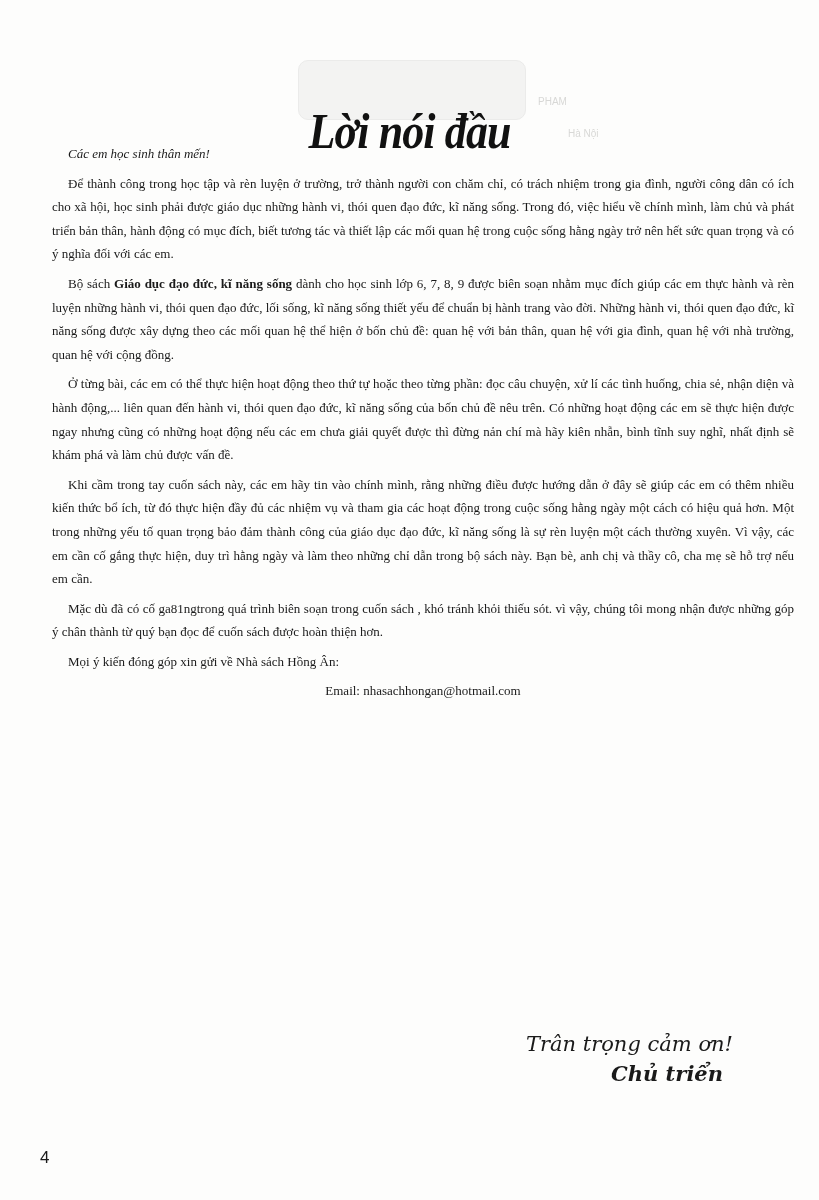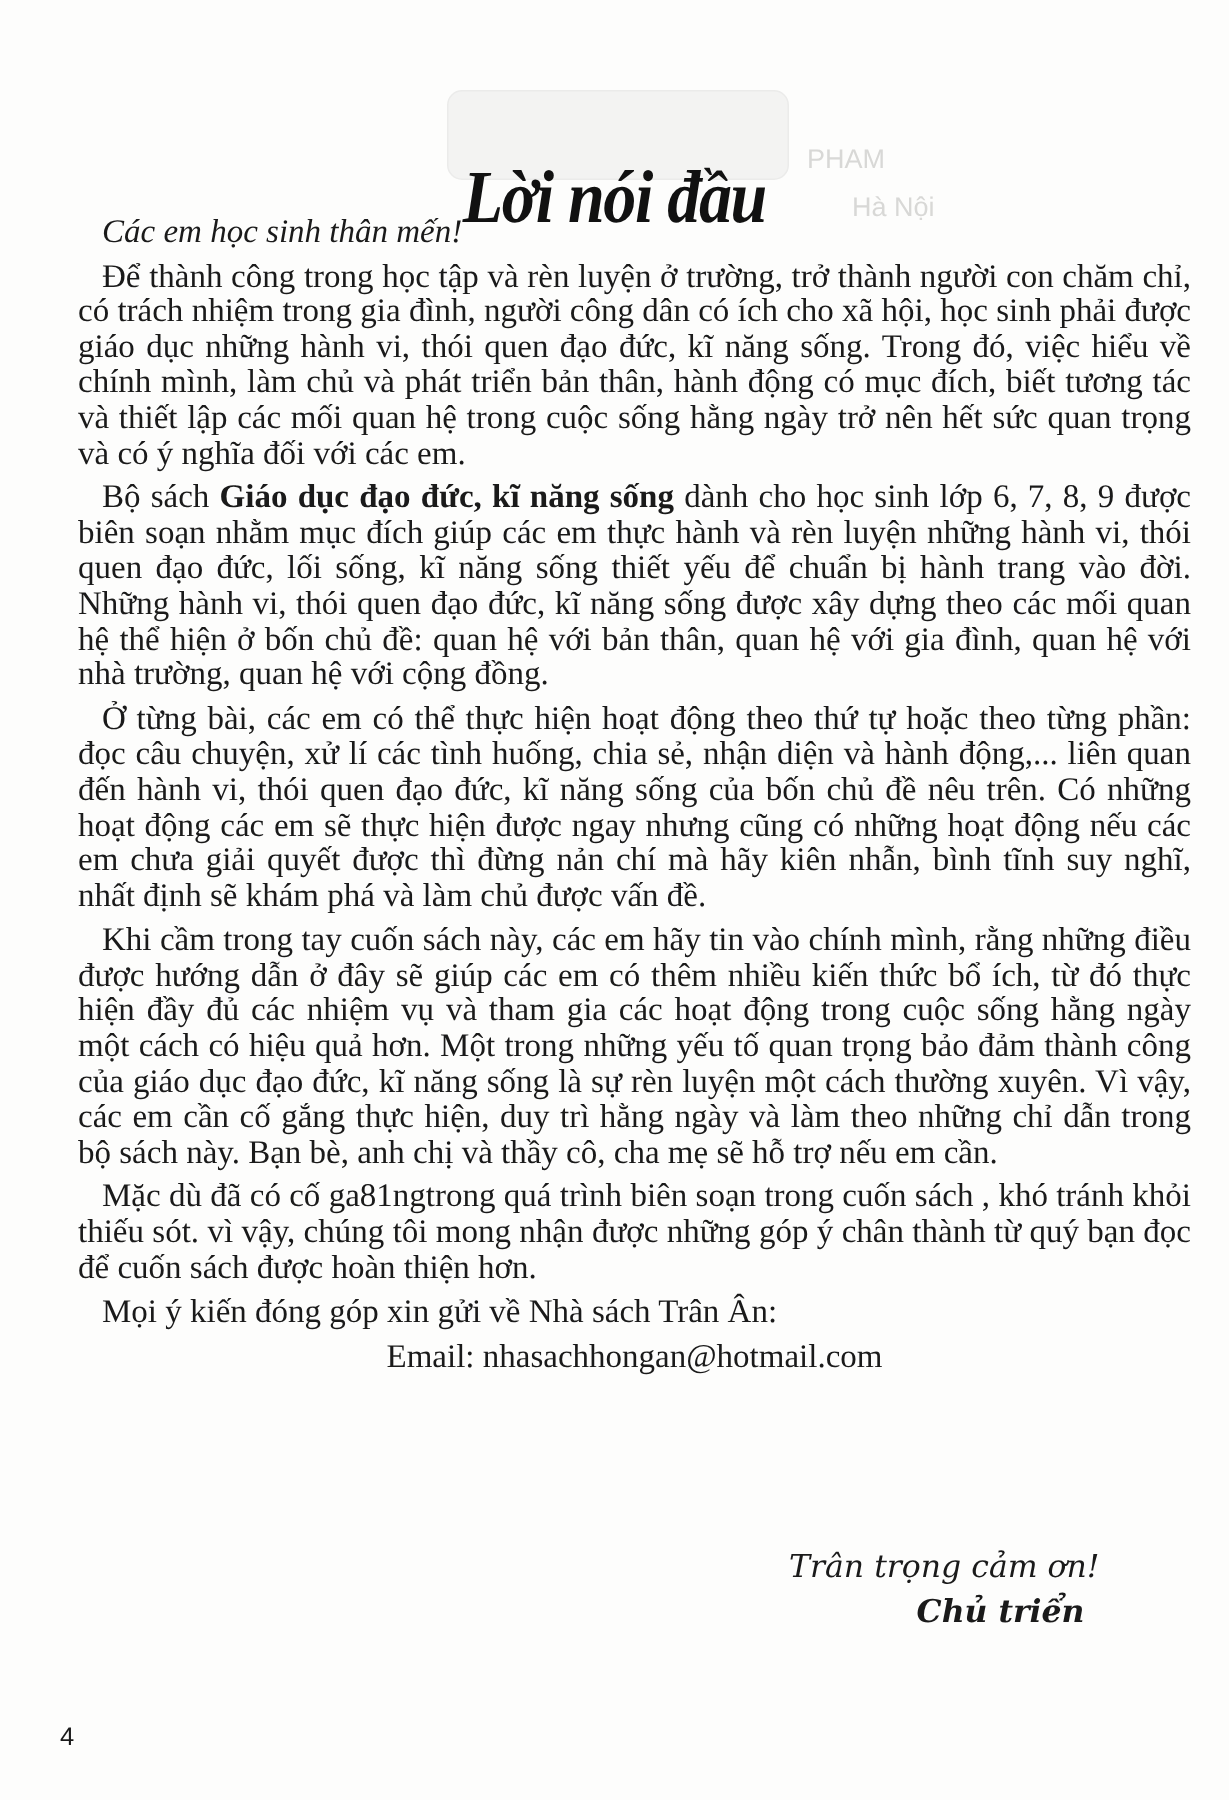--- a/index.html
+++ b/index.html
@@ -4,30 +4,30 @@
 <style>
   html, body { margin: 0; padding: 0; }
   body {
     width: 819px; height: 1200px; background: #fdfdfc; position: relative; overflow: hidden;
     font-family: "DejaVu Serif", "Liberation Serif", serif; color: #1a1a1a;
   }
   .ghost-box {
     position: absolute; left: 298px; top: 60px; width: 226px; height: 58px;
     border-radius: 10px; background: #f3f3f2; border: 1px solid #ebebea;
   }
-  .ghost-text { position: absolute; color: #d8d8d6; font-family: "Liberation Sans", sans-serif; font-size: 18px; }
+  .ghost-text { position: absolute; color: #d8d8d6; font-family: "Liberation Sans", sans-serif; font-size: 10px; }
   .title {
     position: absolute; left: 0; width: 819px; top: 68px; text-align: center;
     font-family: "Liberation Serif", serif; font-style: italic; font-weight: bold;
     font-size: 50px; letter-spacing: -1px; color: #111;
     transform: scaleX(0.88); transform-origin: 410px 0;
   }
   .content {
     position: absolute; left: 52px; top: 142px; width: 742px;
-    font-family: "Liberation Serif", serif; font-size: 22px; line-height: 23.6px;
+    font-family: "Liberation Serif", serif; font-size: 13px; line-height: 23.6px;
     text-align: justify;
   }
   .p { margin: 0 0 6px 0; text-indent: 16px; }
   .greeting { font-style: italic; }
   .p b { font-weight: bold; }
   .center { text-align: center; text-indent: 0; margin: 0 0 2px 0; }
   .contact { margin-top: 0; }
   .sign {
     position: absolute; right: 56px; top: 1030px; text-align: center; width: 260px;
     font-family: "DejaVu Serif", serif; font-size: 21px; line-height: 29px;
@@ -48,21 +48,21 @@
 
 <h1 class="title">Lời nói đầu</h1>
 
 <div class="content">
   <p class="p greeting">Các em học sinh thân mến!</p>
   <p class="p">Để thành công trong học tập và rèn luyện ở trường, trở thành người con chăm chỉ, có trách nhiệm trong gia đình, người công dân có ích cho xã hội, học sinh phải được giáo dục những hành vi, thói quen đạo đức, kĩ năng sống. Trong đó, việc hiểu về chính mình, làm chủ và phát triển bản thân, hành động có mục đích, biết tương tác và thiết lập các mối quan hệ trong cuộc sống hằng ngày trở nên hết sức quan trọng và có ý nghĩa đối với các em.</p>
   <p class="p"><span>Bộ sách </span><b>Giáo dục đạo đức, kĩ năng sống</b><span> dành cho học sinh lớp 6, 7, 8, 9 được biên soạn nhằm mục đích giúp các em thực hành và rèn luyện những hành vi, thói quen đạo đức, lối sống, kĩ năng sống thiết yếu để chuẩn bị hành trang vào đời. Những hành vi, thói quen đạo đức, kĩ năng sống được xây dựng theo các mối quan hệ thể hiện ở bốn chủ đề: quan hệ với bản thân, quan hệ với gia đình, quan hệ với nhà trường, quan hệ với cộng đồng.</span></p>
   <p class="p">Ở từng bài, các em có thể thực hiện hoạt động theo thứ tự hoặc theo từng phần: đọc câu chuyện, xử lí các tình huống, chia sẻ, nhận diện và hành động,... liên quan đến hành vi, thói quen đạo đức, kĩ năng sống của bốn chủ đề nêu trên. Có những hoạt động các em sẽ thực hiện được ngay nhưng cũng có những hoạt động nếu các em chưa giải quyết được thì đừng nản chí mà hãy kiên nhẫn, bình tĩnh suy nghĩ, nhất định sẽ khám phá và làm chủ được vấn đề.</p>
   <p class="p">Khi cầm trong tay cuốn sách này, các em hãy tin vào chính mình, rằng những điều được hướng dẫn ở đây sẽ giúp các em có thêm nhiều kiến thức bổ ích, từ đó thực hiện đầy đủ các nhiệm vụ và tham gia các hoạt động trong cuộc sống hằng ngày một cách có hiệu quả hơn. Một trong những yếu tố quan trọng bảo đảm thành công của giáo dục đạo đức, kĩ năng sống là sự rèn luyện một cách thường xuyên. Vì vậy, các em cần cố gắng thực hiện, duy trì hằng ngày và làm theo những chỉ dẫn trong bộ sách này. Bạn bè, anh chị và thầy cô, cha mẹ sẽ hỗ trợ nếu em cần.</p>
   <p class="p">Mặc dù đã có cố ga81ngtrong quá trình biên soạn trong cuốn sách , khó tránh khỏi thiếu sót. vì vậy, chúng tôi mong nhận được những góp ý chân thành từ quý bạn đọc để cuốn sách được hoàn thiện hơn.</p>
-  <p class="p contact">Mọi ý kiến đóng góp xin gửi về Nhà sách Trân Ân:</p>
+  <p class="p contact">Mọi ý kiến đóng góp xin gửi về Nhà sách Hồng Ân:</p>
   <p class="center">Email: nhasachhongan@hotmail.com</p>
 </div>
 
 <div class="sign">
   <div class="thanks">Trân trọng cảm ơn!</div>
   <div class="role">Chủ triển</div>
 </div>
 
 <div class="page-num">4</div>
 

